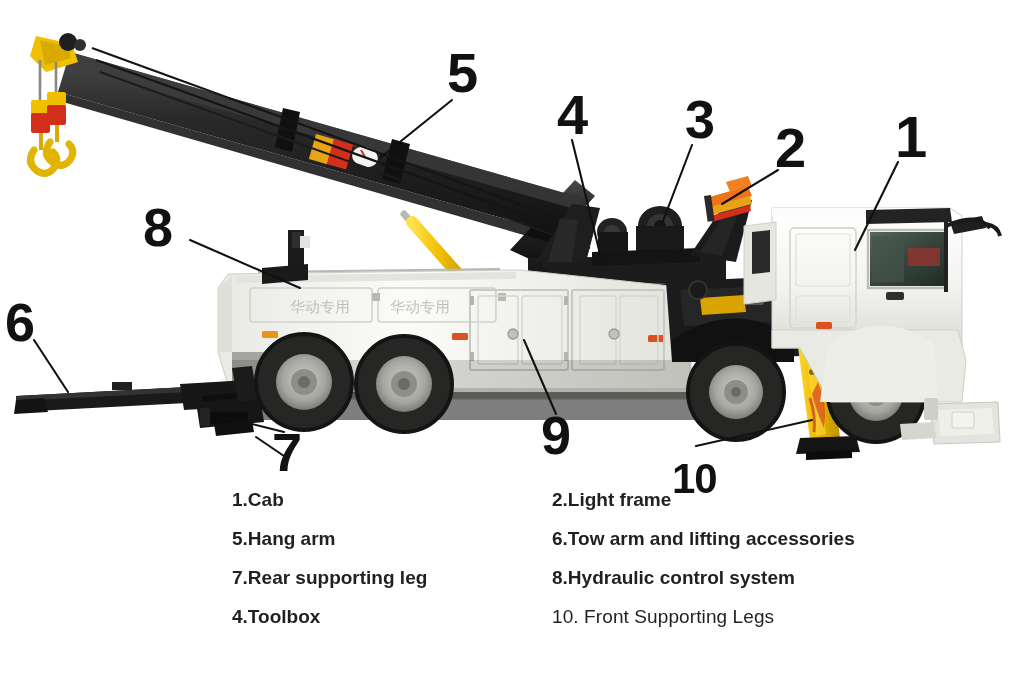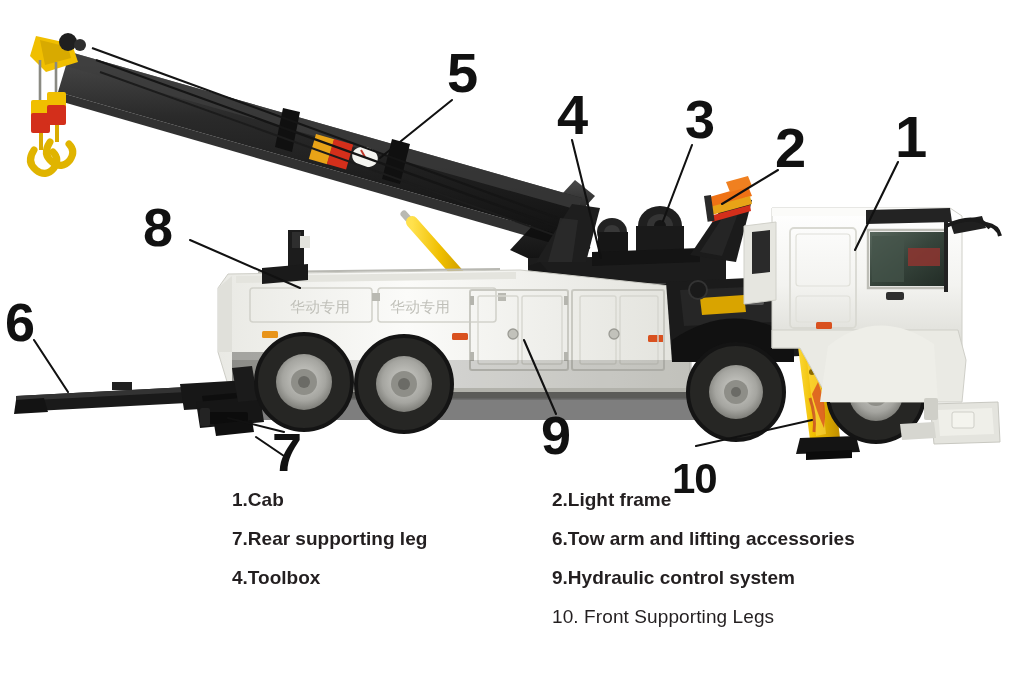--- a/index.html
+++ b/index.html
@@ -341,26 +341,27 @@
   <div class="callout" style="left:5px;top:295px;font-size:54px;">6</div>
   <div class="callout" style="left:272px;top:425px;font-size:54px;">7</div>
   <div class="callout" style="left:143px;top:200px;font-size:54px;">8</div>
   <div class="callout" style="left:541px;top:408px;font-size:54px;">9</div>
   <div class="callout" style="left:672px;top:420px;font-size:42px;margin-top:38px;">10</div>
 
   <div id="legend">
 
     <div class="legend-col left">
       <div class="legend-item">1.Cab</div>
+      <div class="legend-item">5.Hang arm</div>
       <div class="legend-item">7.Rear supporting leg</div>
       <div class="legend-item">4.Toolbox</div>
     </div>
 
     <div class="legend-col right">
       <div class="legend-item">2.Light frame</div>
       <div class="legend-item">6.Tow arm and lifting accessories</div>
-      <div class="legend-item">9.Hydraulic control system</div>
+      <div class="legend-item">8.Hydraulic control system</div>
       <div class="legend-item bolder">10. Front Supporting Legs</div>
     </div>
 
   </div>
 
 </div>
 
 </body></html>

